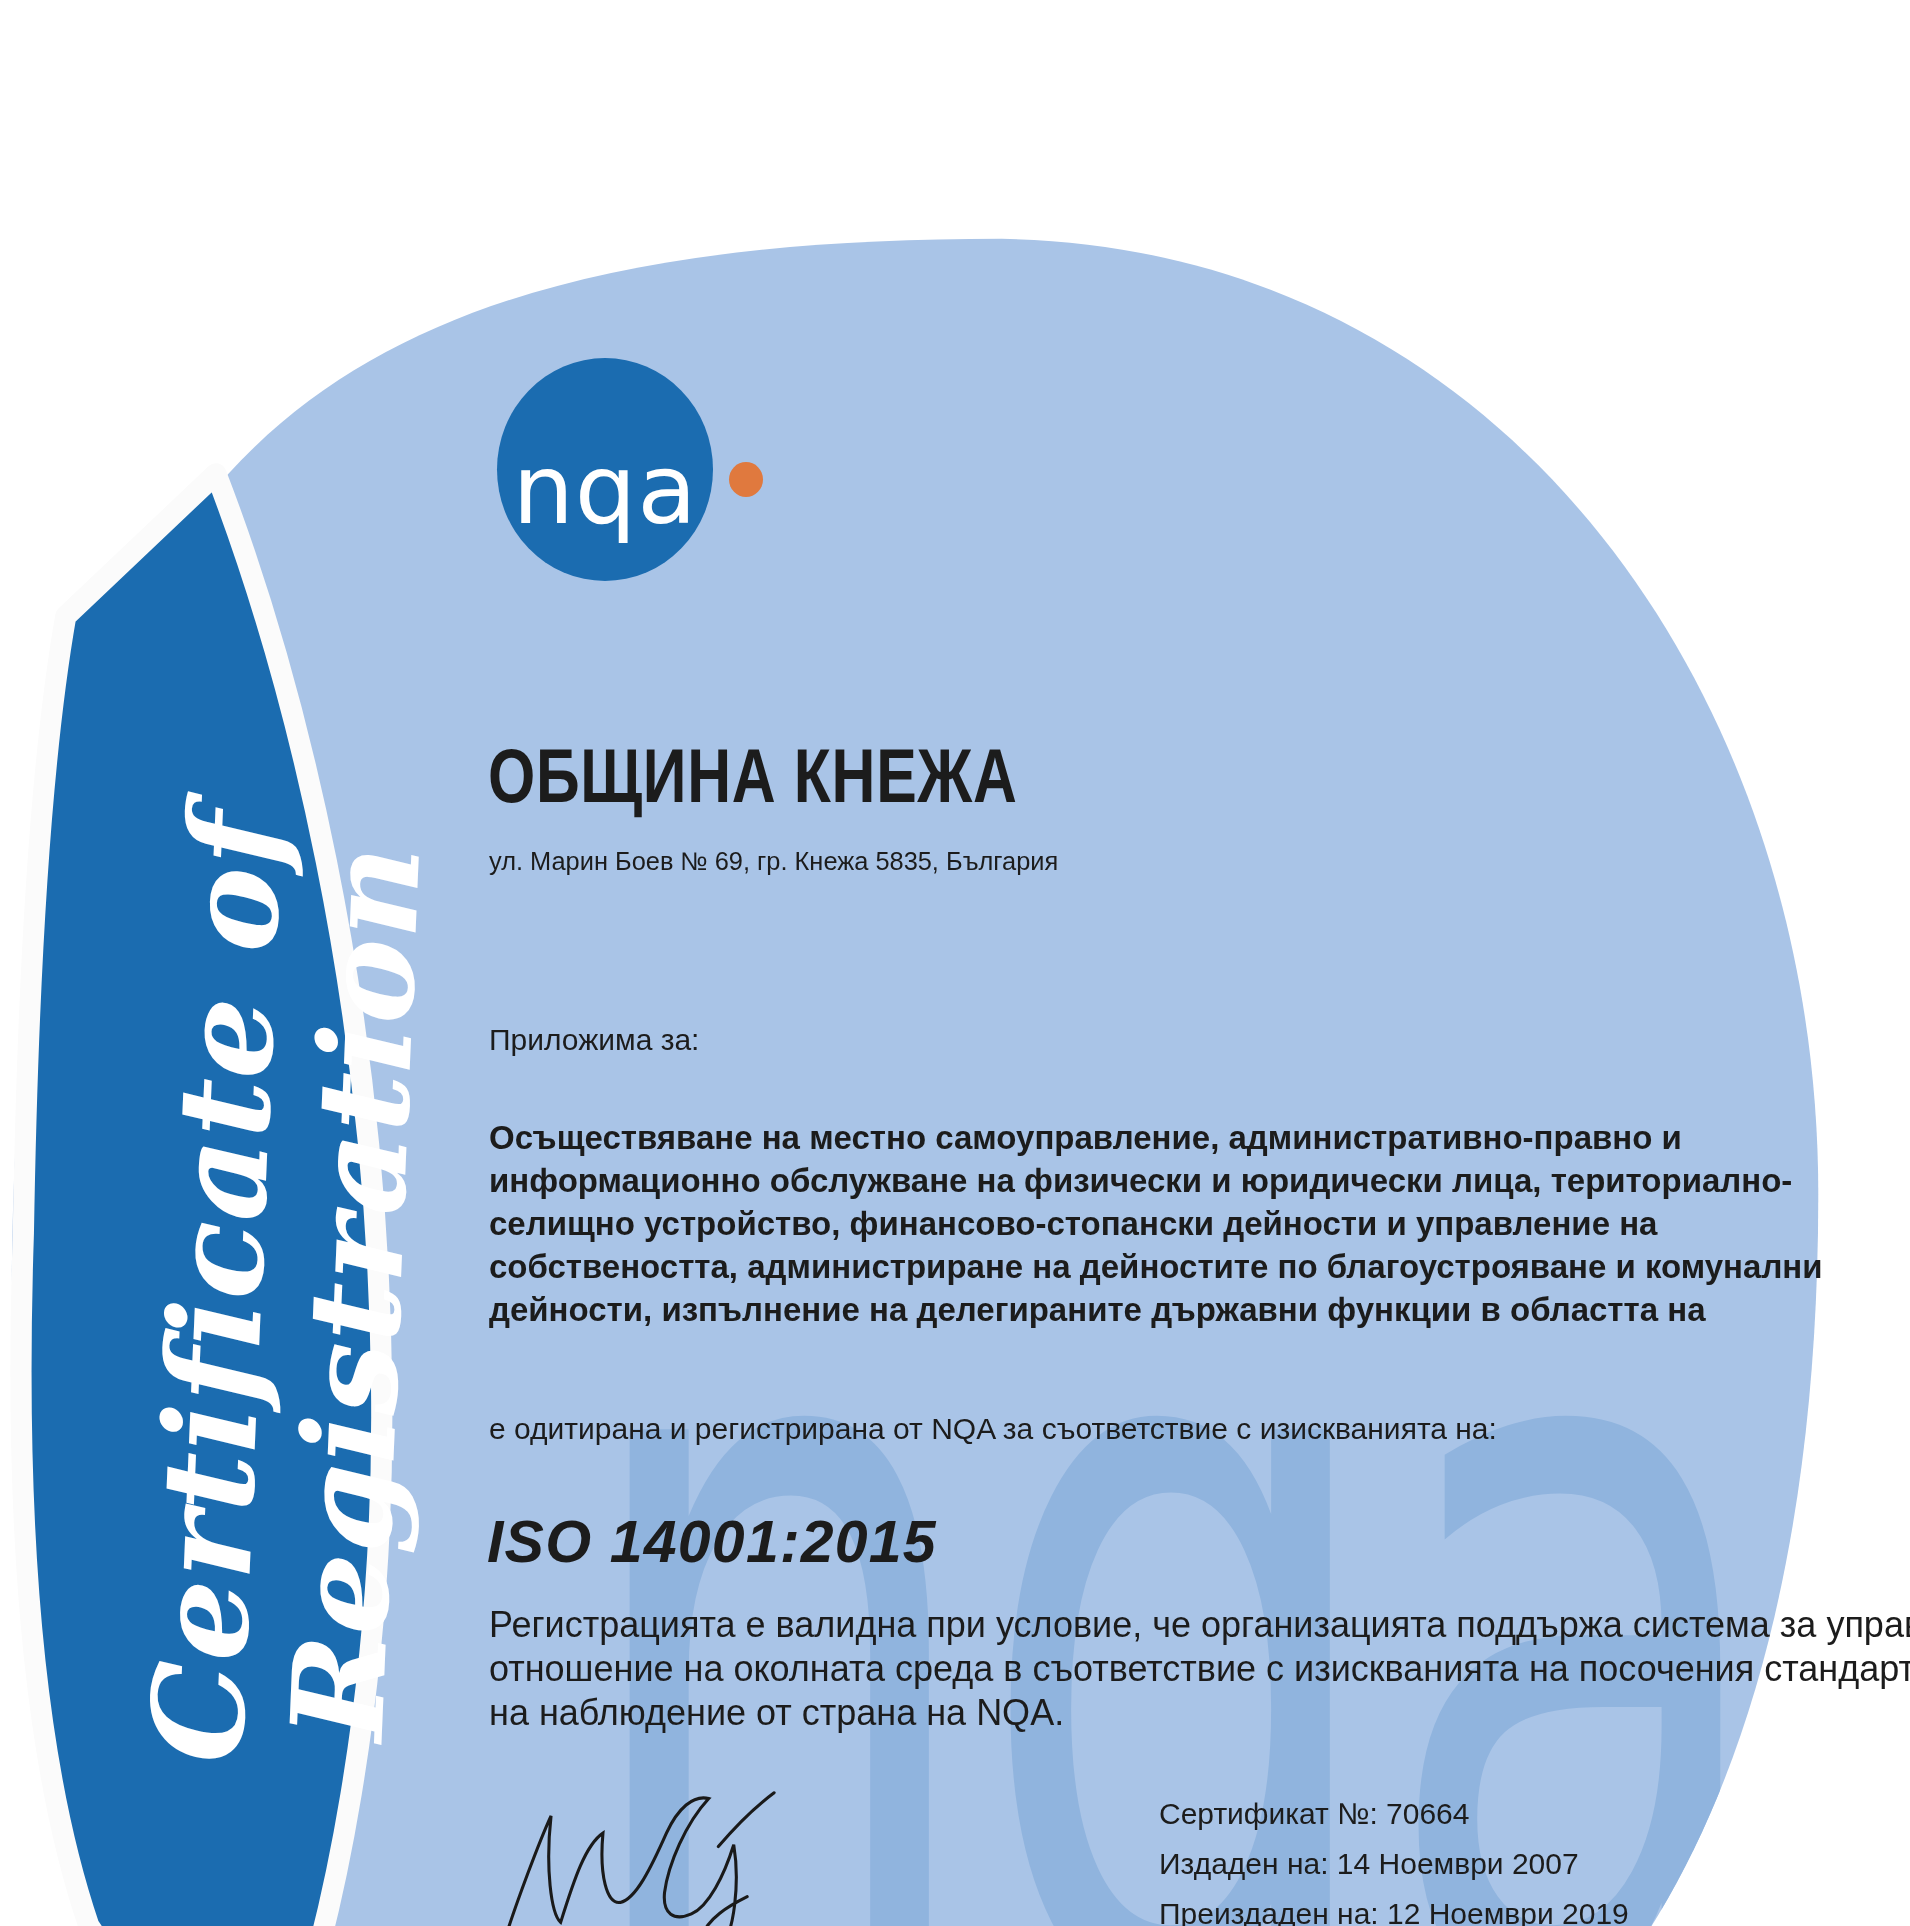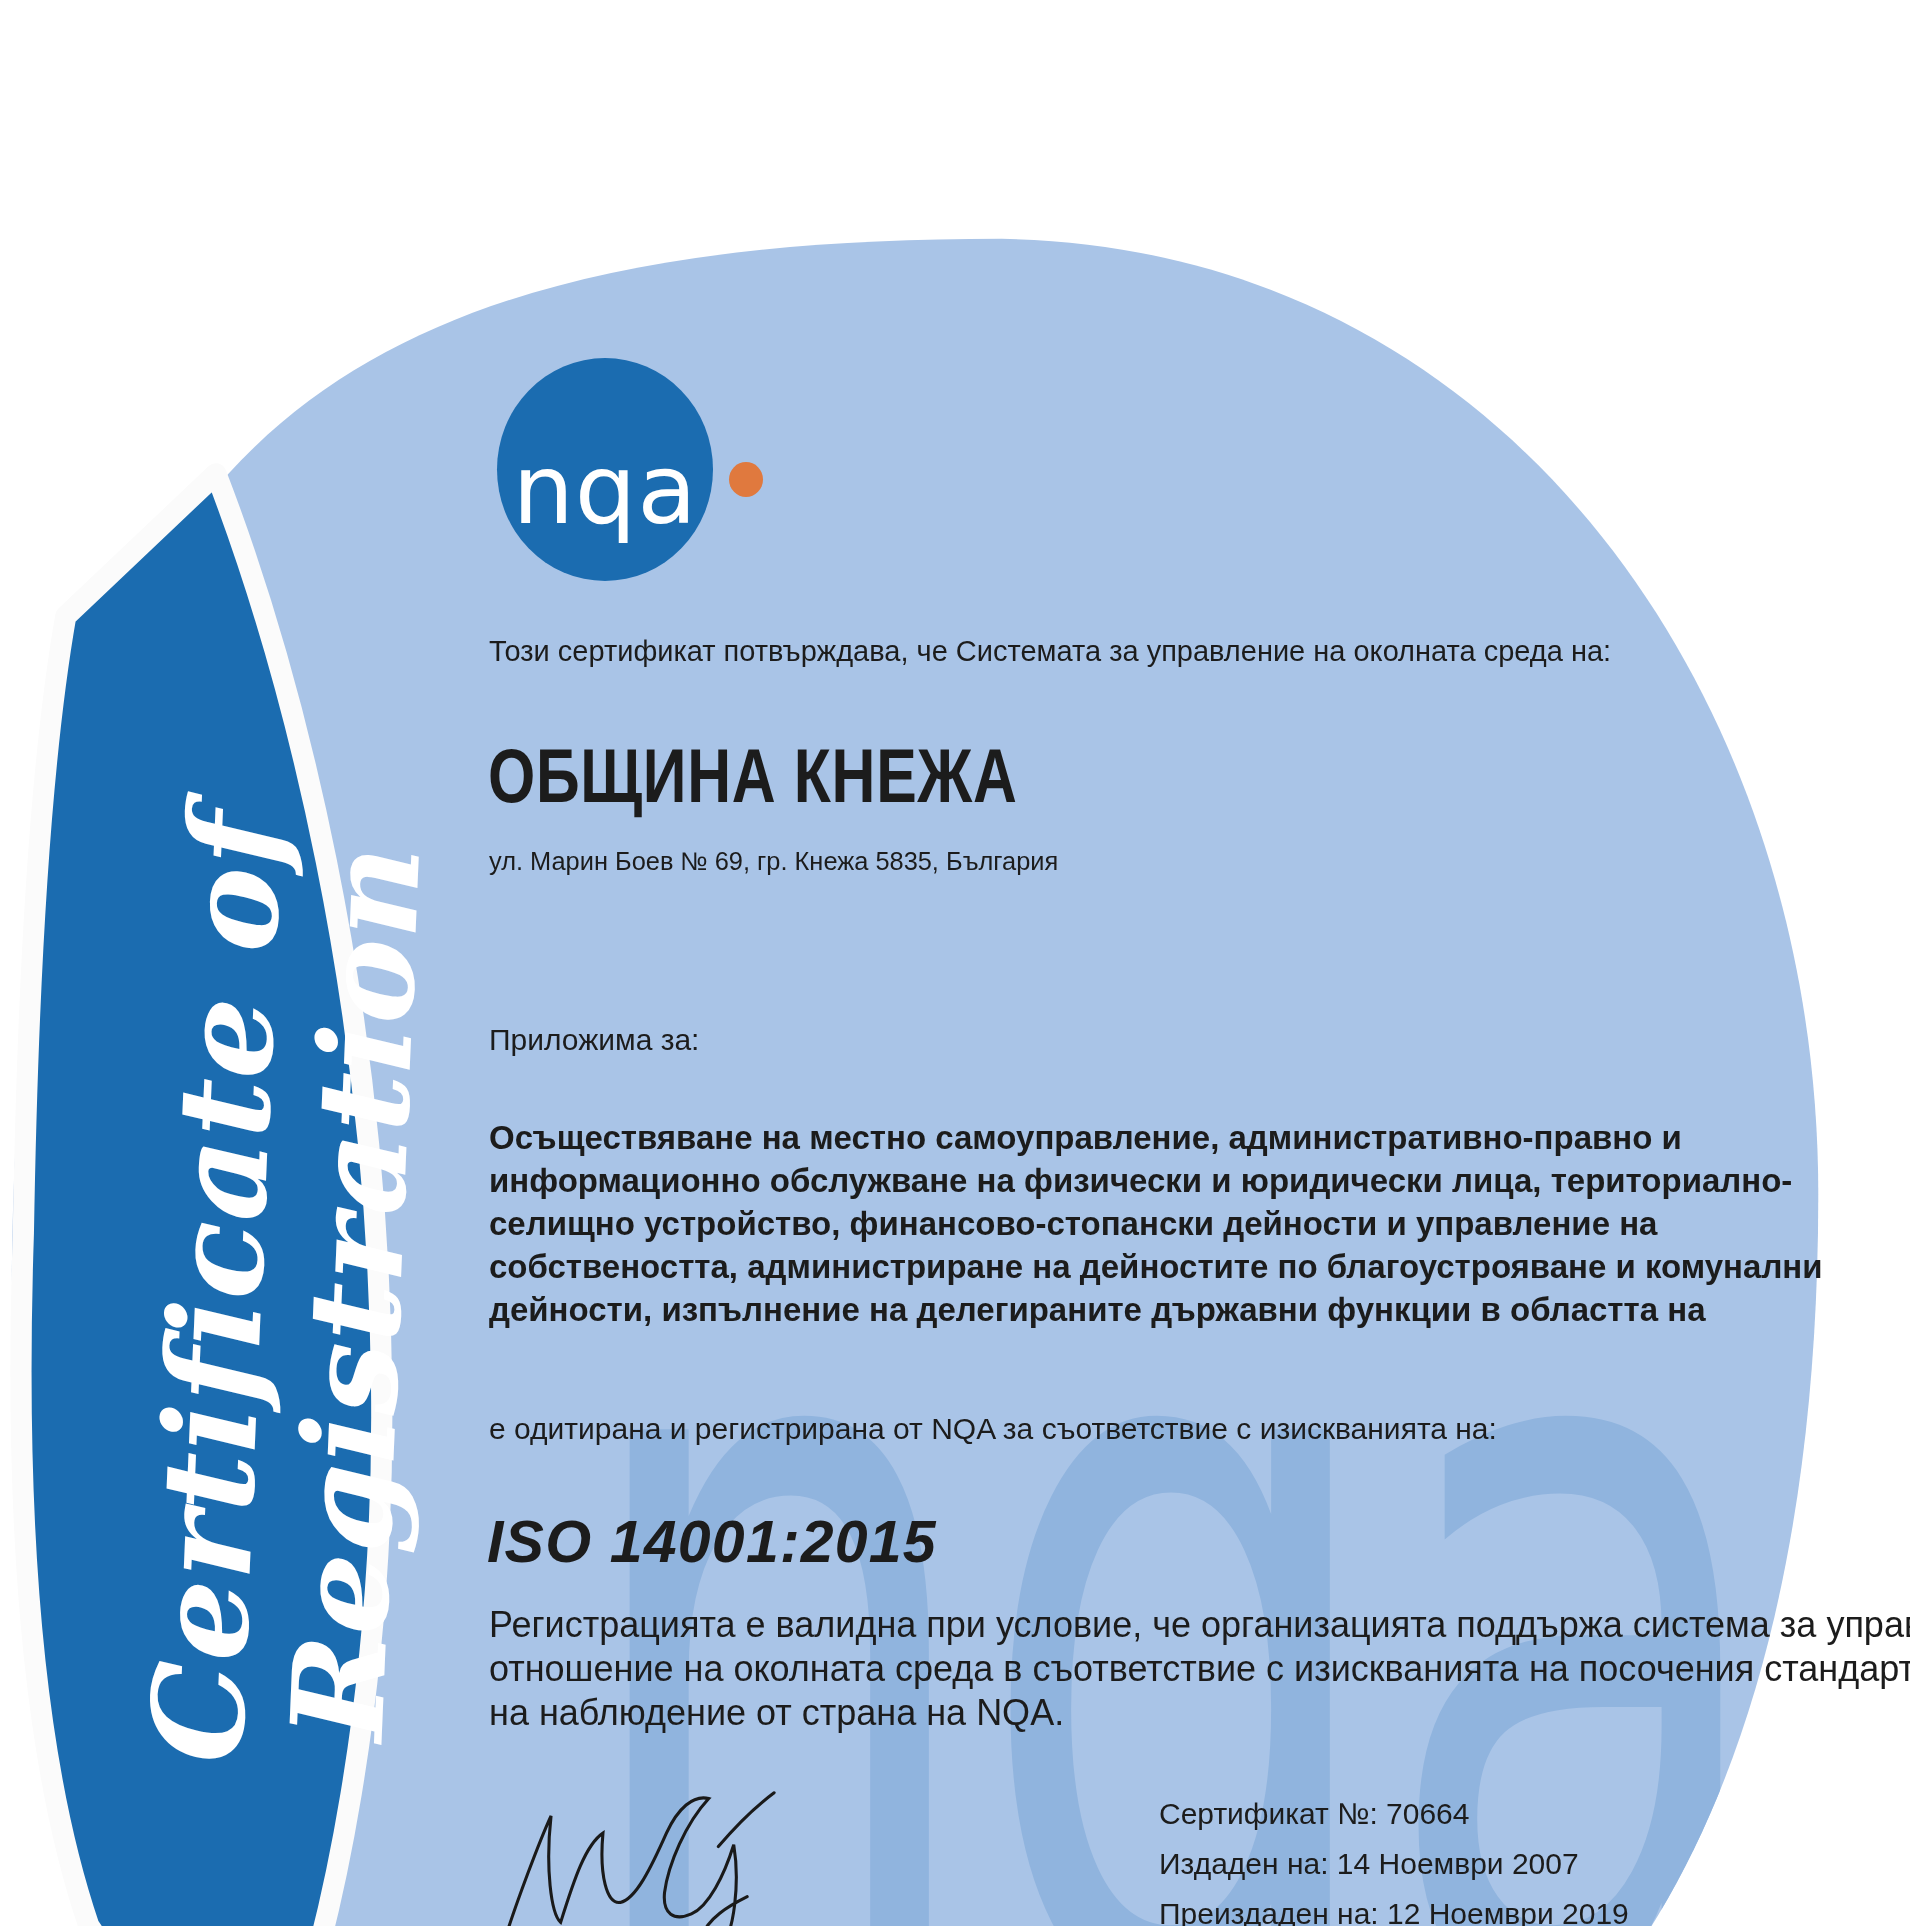--- a/index.html
+++ b/index.html
@@ -60,21 +60,20 @@
     <path d="M 0 6930 L 4960 7008" stroke="#cfd0ca" stroke-width="10" opacity="0.8" fill="none"></path>
   </svg>
 
   <div id="band-text">Certificate of Registration</div>
 
   <div id="nqa-logo">
     <span class="logo-text">nqa</span>
   </div>
   <div id="nqa-dot"></div>
 
-  <div class="abs intro nowrap">Този сертификат потвърждава, че Системата за управление на околната среда на:</div>
 
   <div class="abs org-name nowrap">ОБЩИНА КНЕЖА</div>
   <div class="abs org-addr nowrap">ул. Марин Боев № 69, гр. Кнежа 5835, България</div>
 
   <div class="abs applicable nowrap">Приложима за:</div>
 
   <div class="abs scope">
     <div class="nowrap">Осъществяване на местно самоуправление, административно-правно и</div>
     <div class="nowrap">информационно обслужване на физически и юридически лица, териториално-</div>
     <div class="nowrap">селищно устройство, финансово-стопански дейности и управление на</div>

